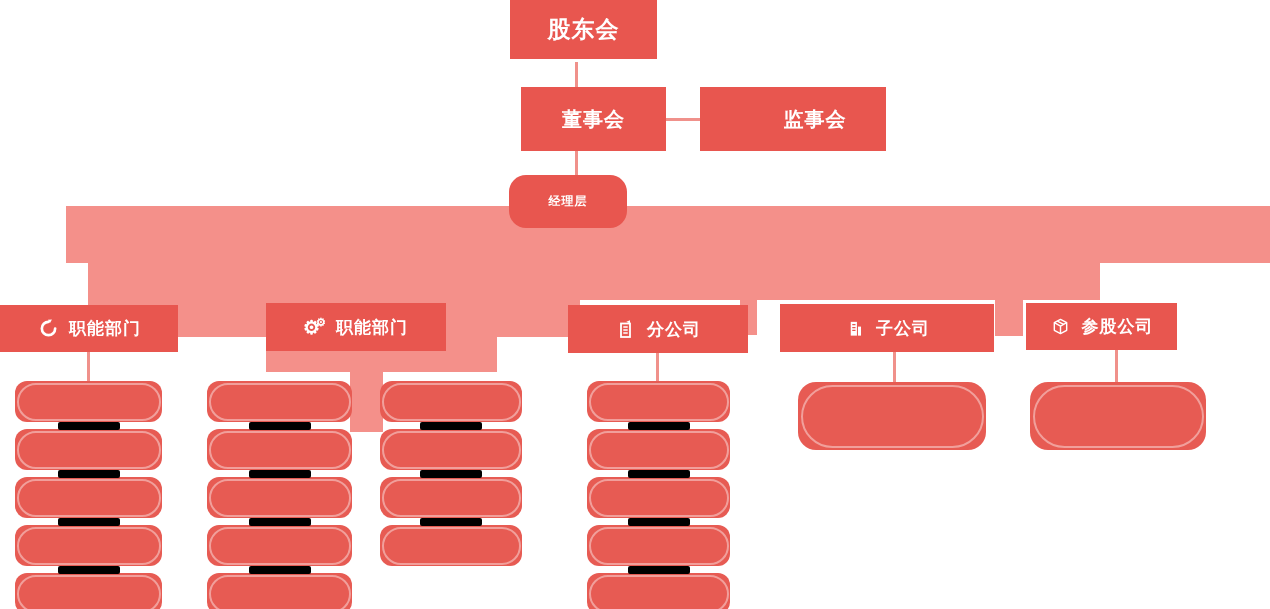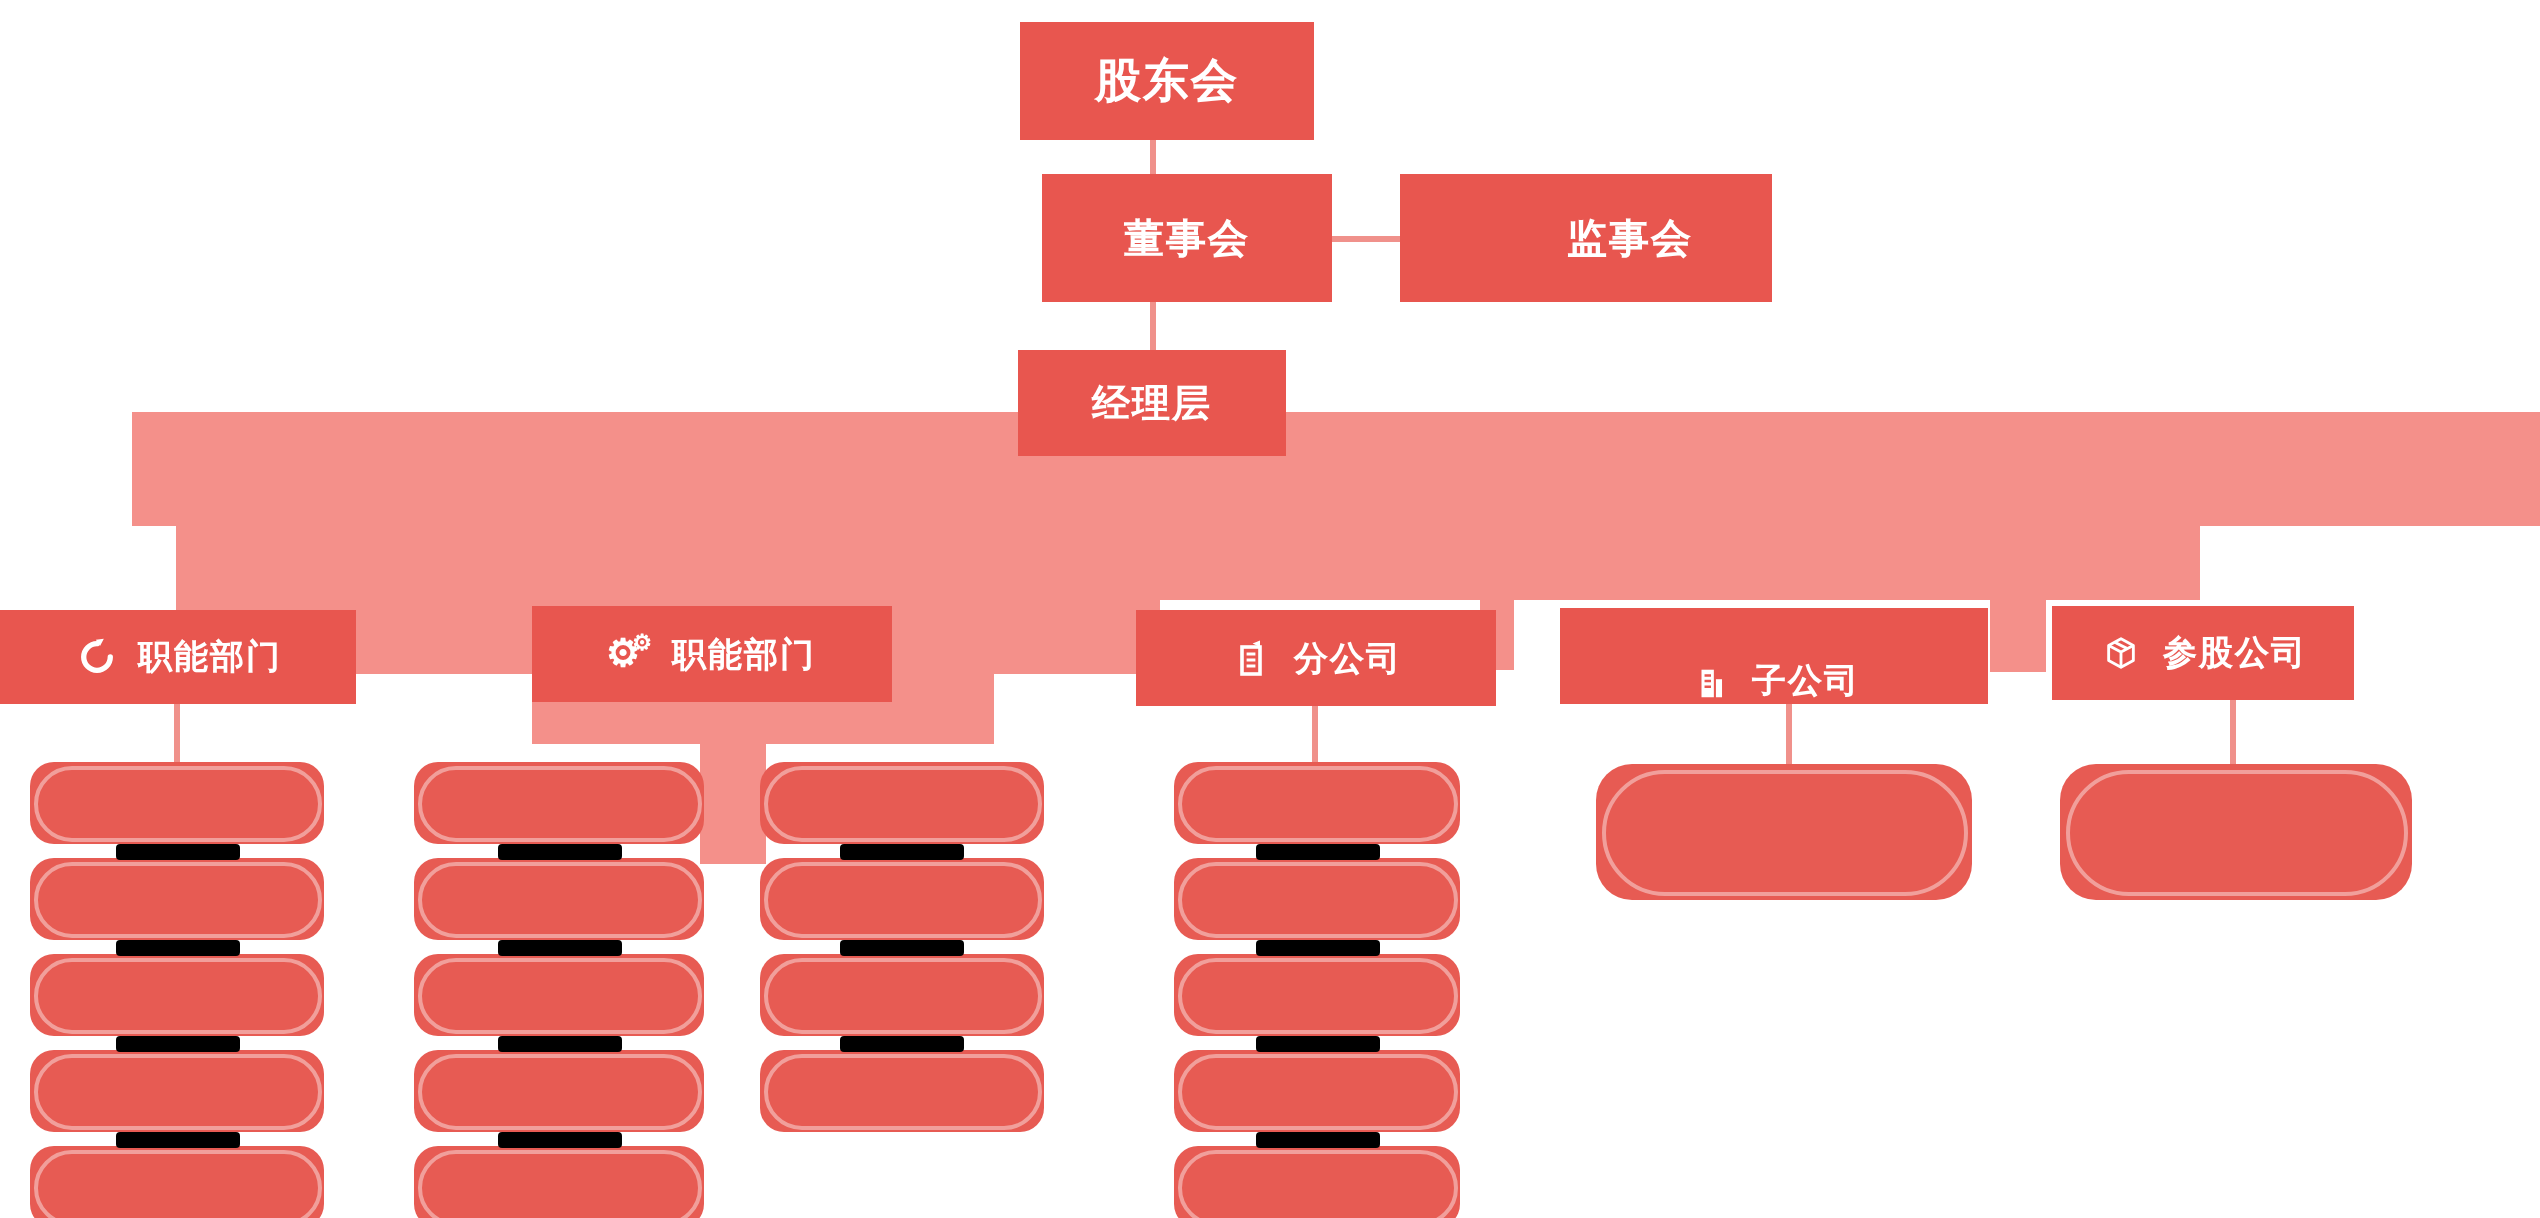--- a/index.html
+++ b/index.html
@@ -28,35 +28,35 @@
   .conn-branch-company{left:656px;top:353px;width:3px;height:28px;}
   .conn-subsidiary{left:893px;top:352px;width:3px;height:30px;}
   .conn-invested{left:1115px;top:350px;width:3px;height:32px;}
 
   
   .node{
     position:absolute;background:#E8564F;color:#fff;z-index:2;
     display:flex;align-items:center;justify-content:center;
     font-weight:bold;letter-spacing:1px;
   }
-  .node-shareholders{left:510px;top:11px;width:147px;height:59px;font-size:23px;}
+  .node-shareholders{left:510px;top:0;width:147px;height:59px;font-size:23px;}
   .node-board{left:521px;top:87px;width:145px;height:64px;font-size:20px;}
   .node-supervisors{left:700px;top:87px;width:142px;height:64px;font-size:20px;padding-left:44px;}
-  .node-management{left:509px;top:175px;width:134px;height:53px;font-size:19px;}
+  .node-management{left:509px;top:175px;width:118px;height:53px;font-size:12px;border-radius:17px;}
 
   
   .branch-header{
     position:absolute;background:#E8564F;color:#fff;z-index:2;
     display:flex;align-items:center;justify-content:center;gap:10px;
     font-weight:bold;font-size:17px;letter-spacing:1px;
   }
   .bh-functional{left:0;top:305px;width:178px;height:47px;}
   .bh-production{left:266px;top:303px;width:180px;height:48px;}
   .bh-branch-company{left:568px;top:305px;width:180px;height:48px;}
-  .bh-subsidiary{left:780px;top:304px;width:214px;height:48px;align-items:flex-end;}
+  .bh-subsidiary{left:780px;top:304px;width:214px;height:48px;}
   .bh-invested{left:1026px;top:303px;width:151px;height:47px;text-align:right;}
   .hicon{display:flex;align-items:center;justify-content:center;width:22px;height:22px;}
   .gear-big{font-size:19px;line-height:1;}
   .gear-small{font-size:11px;line-height:1;margin-left:-5px;margin-top:-9px;}
 
   
   .stack{position:absolute;top:381px;z-index:2;}
   .stack-functional{left:15px;width:147px;}
   .stack-production-1{left:207px;width:145px;}
   .stack-production-2{left:380px;width:142px;}

